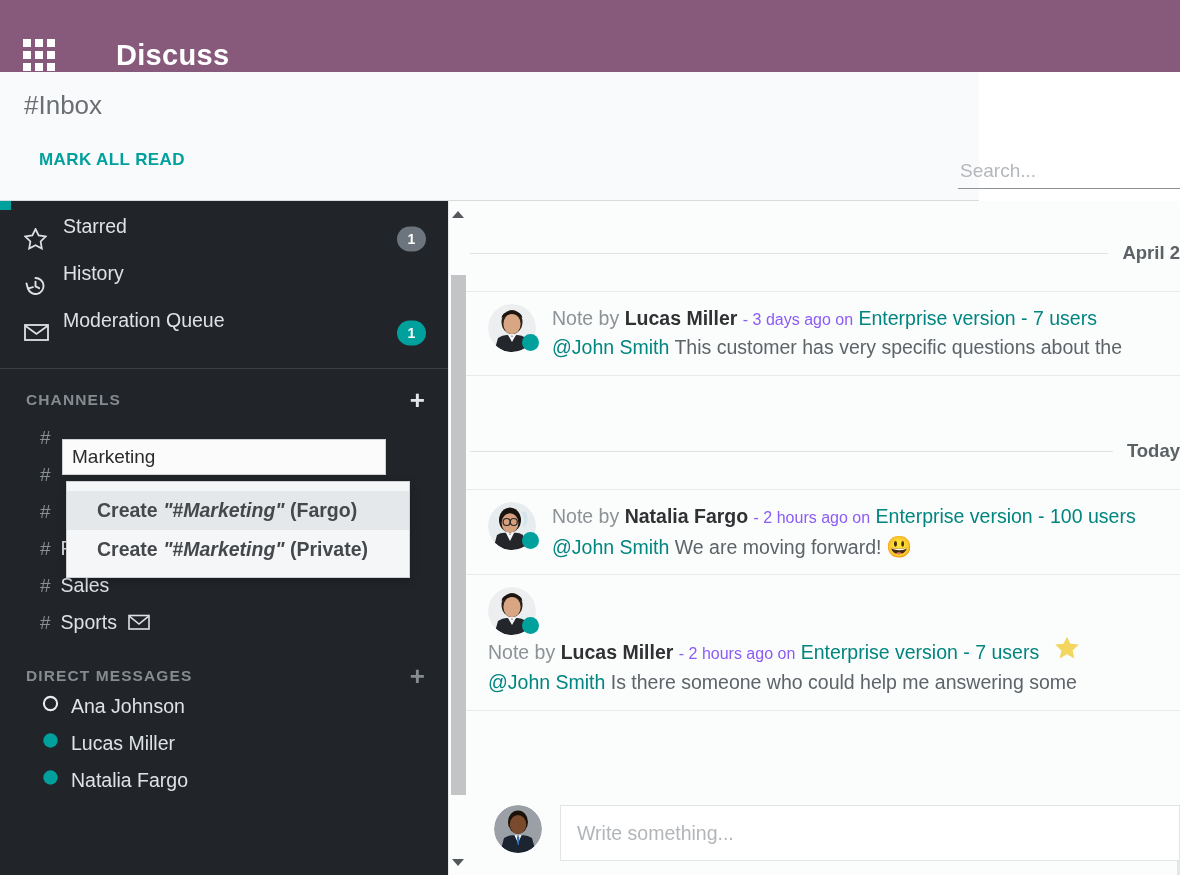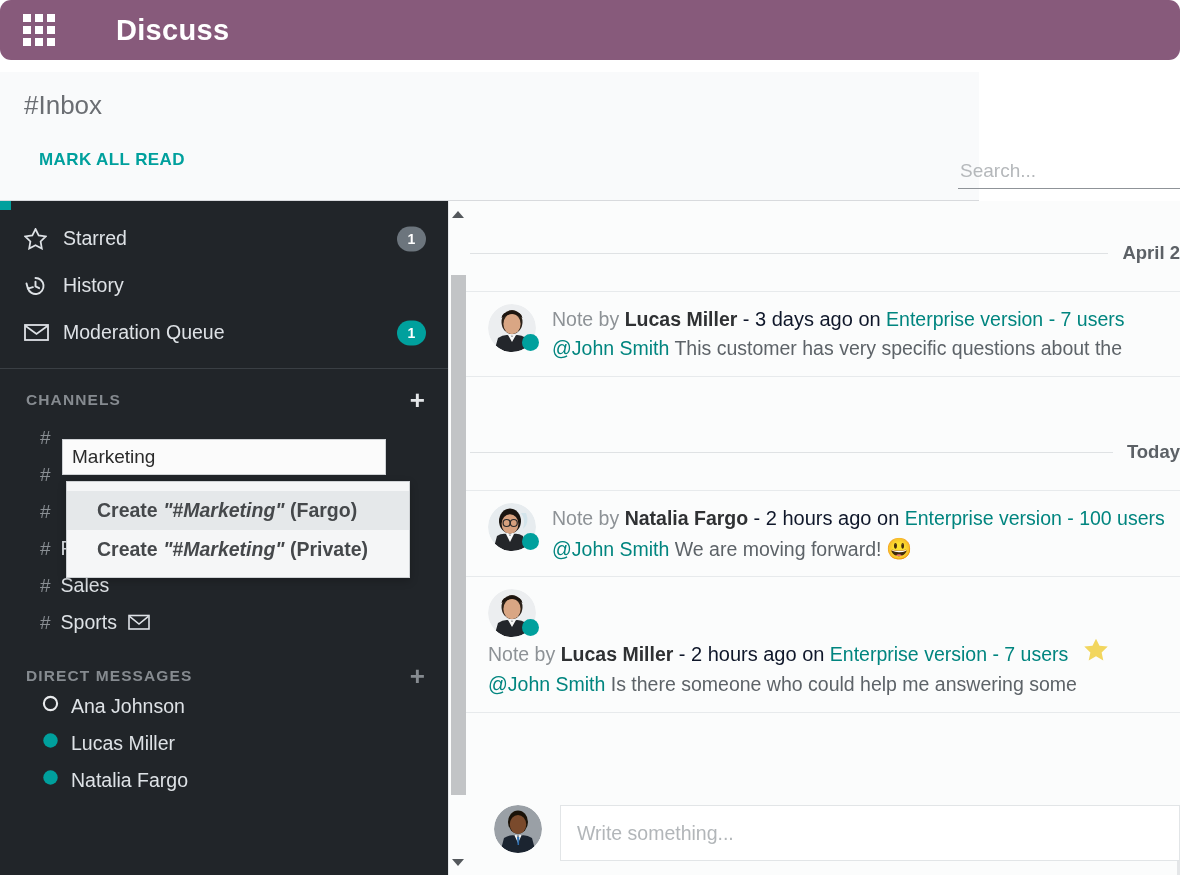--- a/index.html
+++ b/index.html
@@ -6,22 +6,22 @@
   html, body {
     width: 1180px; height: 875px;
     overflow: hidden;
     font-family: "Liberation Sans", sans-serif;
     background: #ffffff;
   }
   #app { position: relative; width: 1180px; height: 875px; overflow: hidden; }
 
   
   .topbar {
-    position: absolute; left: 0; top: 0; width: 1180px; height: 60px;
-    background: #875A7B; display: flex; align-items: center; border-radius: 11px;
+    position: absolute; left: 0; top: 0; width: 1180px; height: 72px;
+    background: #875A7B; display: flex; align-items: flex-end;
   }
   .apps-grid {
     margin-left: 22px; width: 34px; height: 34px;
     display: grid; grid-template-columns: repeat(3, 8px);
     grid-template-rows: repeat(3, 8px); gap: 4px;
     align-content: center; justify-content: center; cursor: pointer;
   }
   .apps-grid i { display:block; width: 8px; height: 8px; background: #fff; }
   .app-title {
     margin-left: 60px; color: #ffffff; font-size: 29px; font-weight: bold;
@@ -68,21 +68,21 @@
   .sidebar {
     position: absolute; left: 0; top: 201px; width: 448px; height: 674px;
     background: #212529; color: #dee2e6; overflow: hidden;
   }
   .teal-tab {
     position: absolute; left: 0; top: 0; width: 11px; height: 9px;
     background: #00A09D;
   }
   .mailbox-group { padding-top: 14px; border-bottom: 1px solid #3a3f44; padding-bottom: 12px; }
   .side-row {
-    position: relative; display: flex; align-items: center;
+    position: relative; display: flex; 
     height: 47px; padding-left: 24px; padding-right: 22px;
     font-size: 19.5px; color: #dee2e6; cursor: pointer;
   }
   .side-row .ic {
     width: 26px; display: inline-flex; align-items: center;
     justify-content: flex-start; margin-right: 13px; flex: none;
   }
   .badge {
     position: absolute; right: 22px; top: 50%; transform: translateY(-50%);
     min-width: 29px; height: 25px; border-radius: 13px;
@@ -168,21 +168,21 @@
   .avatar .dot {
     position: absolute; right: -3px; bottom: 1px; width: 17px; height: 17px;
     border-radius: 50%; background: #00A09D;
   }
   .msg-body { flex: 1; min-width: 0; }
   .msg-head {
     font-size: 19.5px; color: #8d9296; white-space: nowrap;
     line-height: 1.5;
   }
   .msg-head .author { color: #2f3133; font-weight: bold; }
-  .msg-head .time { font-size: 20px; color: #0f172a; }
+  .msg-head .time { font-size: 16px; color: #8b5cf6; }
   .msg-head .record { color: #00857f; cursor: pointer; }
   .msg-head .star { color: #f2d65e; font-size: 22px; margin-left: 10px; }
   .msg-text {
     font-size: 19.5px; color: #5d6368; white-space: nowrap;
     line-height: 1.5; overflow: hidden;
   }
   .msg-text .mention { color: #00857f; }
   .msg-text .emoji { font-size: 21px; }
 
   

